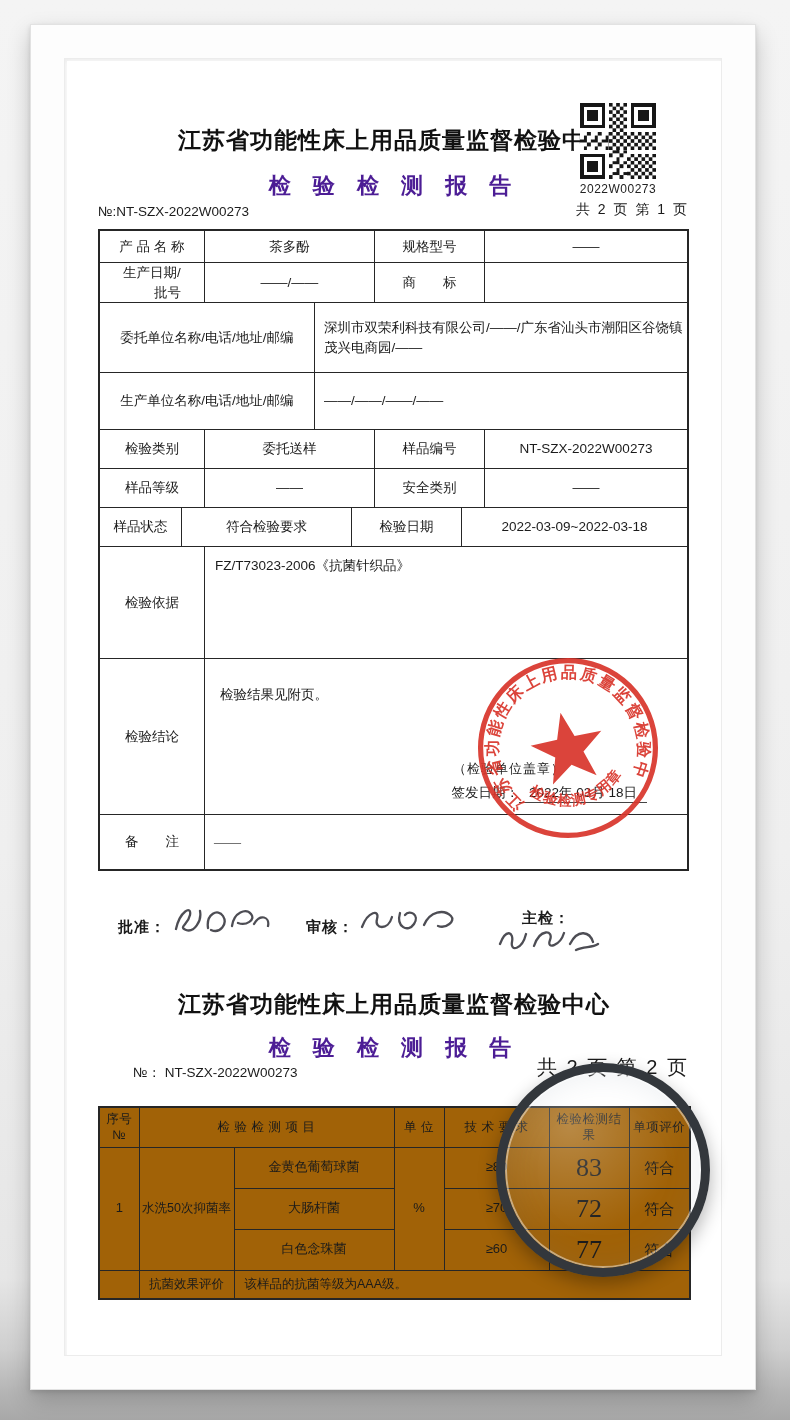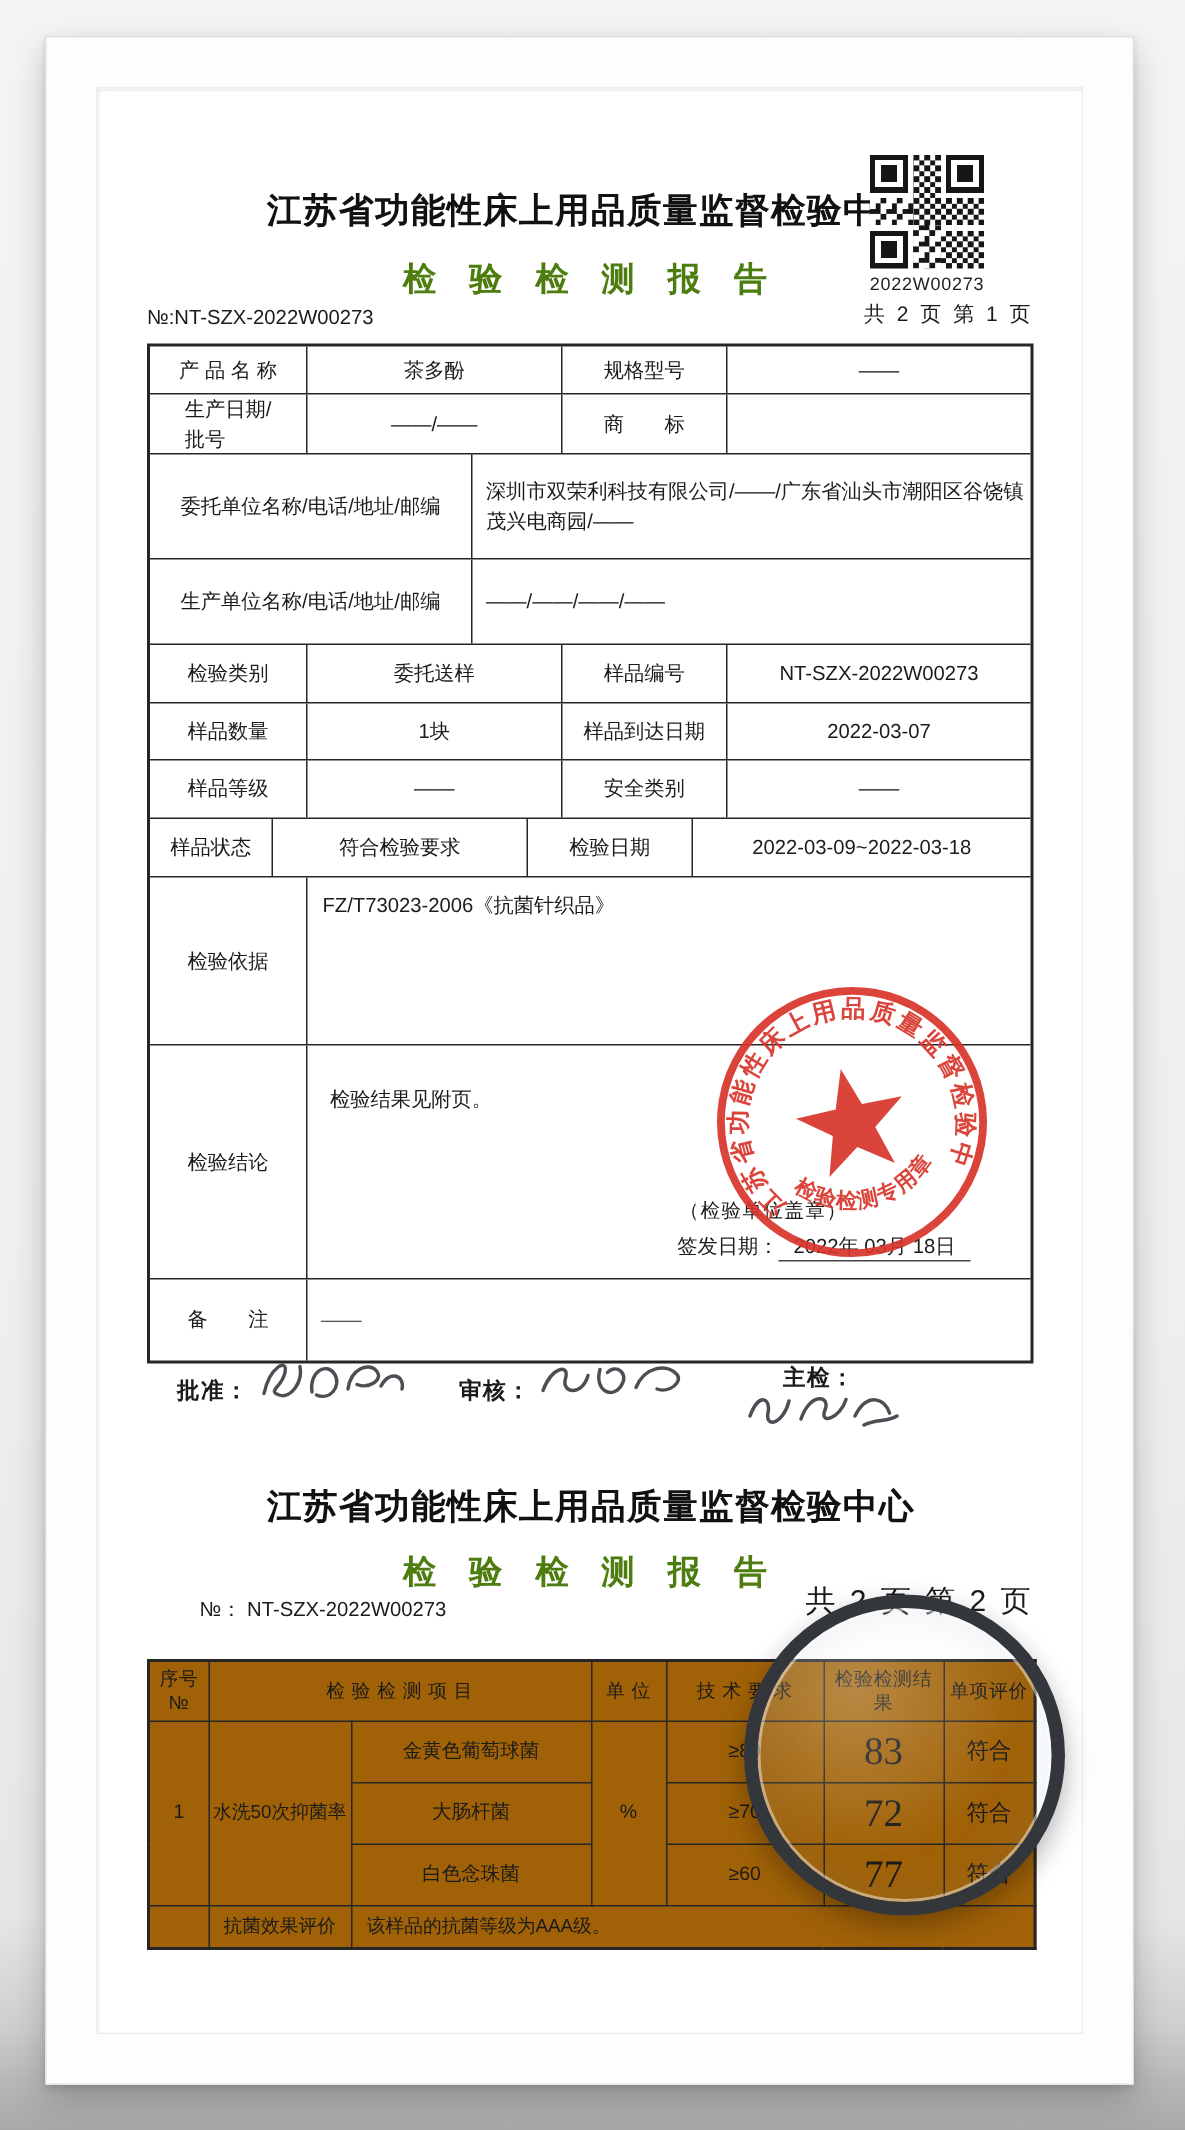--- a/index.html
+++ b/index.html
@@ -23,41 +23,41 @@
     pointer-events:none;
   }
   .document { position:absolute; left:36px; top:36px; width:654px; height:1294px; background:#ffffff; }
 
   
   .center-name { position:absolute; left:0; width:654px; text-align:center;
     font-size:23px; font-weight:bold; letter-spacing:1px; color:#111; }
   .center-name.p1 { top:64px; }
   .center-name.p2 { top:928px; }
   .report-title { position:absolute; left:0; width:654px; text-align:center;
-    font-size:22px; font-weight:bold; letter-spacing:8px; color:#4d7c0f; }
+    font-size:22px; font-weight:bold; letter-spacing:8px; color:#4c1d95; }
   .report-title.p1 { top:110px; }
   .report-title.p2 { top:972px; }
 
   .qr { position:absolute; left:511px; top:42px; width:80px; text-align:center; }
   .qr svg { display:block; margin:0 auto; }
   .qr-label { margin-top:3px; font-size:12px; letter-spacing:.5px; color:#222; }
 
   .no-row1 { position:absolute; left:31px; top:140px; width:591px;
     display:flex; justify-content:space-between; align-items:flex-end; }
   .report-no { font-size:13.5px; }
   .page-info { font-size:14px; letter-spacing:2px; }
   .no2 { position:absolute; left:66px; top:1003px; font-size:13.5px; }
   .pageinfo2 { position:absolute; right:32px; top:993px; font-size:20px; letter-spacing:2px; }
 
   
   .t1 { position:absolute; left:31px; top:168px; width:591px; border:2px solid #262626; background:#fff; }
   .t1 .r { display:flex; border-bottom:1px solid #262626; }
   .t1 .r:last-child { border-bottom:none;font-family:Liberation Serif, serif; }
   .t1 .c { border-right:1px solid #262626; display:flex; align-items:center; justify-content:center;
-    font-size:13.5px; line-height:1.45; text-align:left; white-space:pre-line; padding:2px 4px; }
+    font-size:13.5px; line-height:1.45; text-align:right; white-space:pre-line; padding:2px 4px; }
   .t1 .c:last-child { border-right:none; }
   .t1 .grow { flex:1; }
   .t1 .left { justify-content:flex-start; text-align:left; padding-left:9px; }
   .t1 .topleft { align-items:flex-start; justify-content:flex-start; text-align:left; padding:9px 10px; }
   .t1 .rel { position:relative; display:block; padding:0; }
 
   .conclusion-text { position:absolute; left:15px; top:26px; font-size:13.5px; }
   .seal-hint { position:absolute; right:122px; top:101px; font-size:13px; letter-spacing:1px; }
   .issue-line { position:absolute; right:40px; top:124px; font-size:13.5px; }
   .issue-line .dt { border-bottom:1px solid #444; padding:0 10px 2px 10px; }
@@ -170,26 +170,20 @@
         <div class="r" style="height:57px">
           <div class="c" style="width:215px">生产单位名称/电话/地址/邮编</div>
           <div class="c grow left">——/——/——/——</div>
         </div>
         <div class="r" style="height:39px">
           <div class="c" style="width:105px">检验类别</div>
           <div class="c" style="width:170px">委托送样</div>
           <div class="c" style="width:110px">样品编号</div>
           <div class="c grow">NT-SZX-2022W00273</div>
         </div>
-        <div class="r" style="height:38px">
-          <div class="c" style="width:105px">样品数量</div>
-          <div class="c" style="width:170px">1块</div>
-          <div class="c" style="width:110px">样品到达日期</div>
-          <div class="c grow">2022-03-07</div>
-        </div>
         <div class="r" style="height:39px">
           <div class="c" style="width:105px">样品等级</div>
           <div class="c" style="width:170px">——</div>
           <div class="c" style="width:110px">安全类别</div>
           <div class="c grow">——</div>
         </div>
         <div class="r" style="height:39px">
           <div class="c" style="width:82px">样品状态</div>
           <div class="c" style="width:170px">符合检验要求</div>
           <div class="c" style="width:110px">检验日期</div>

